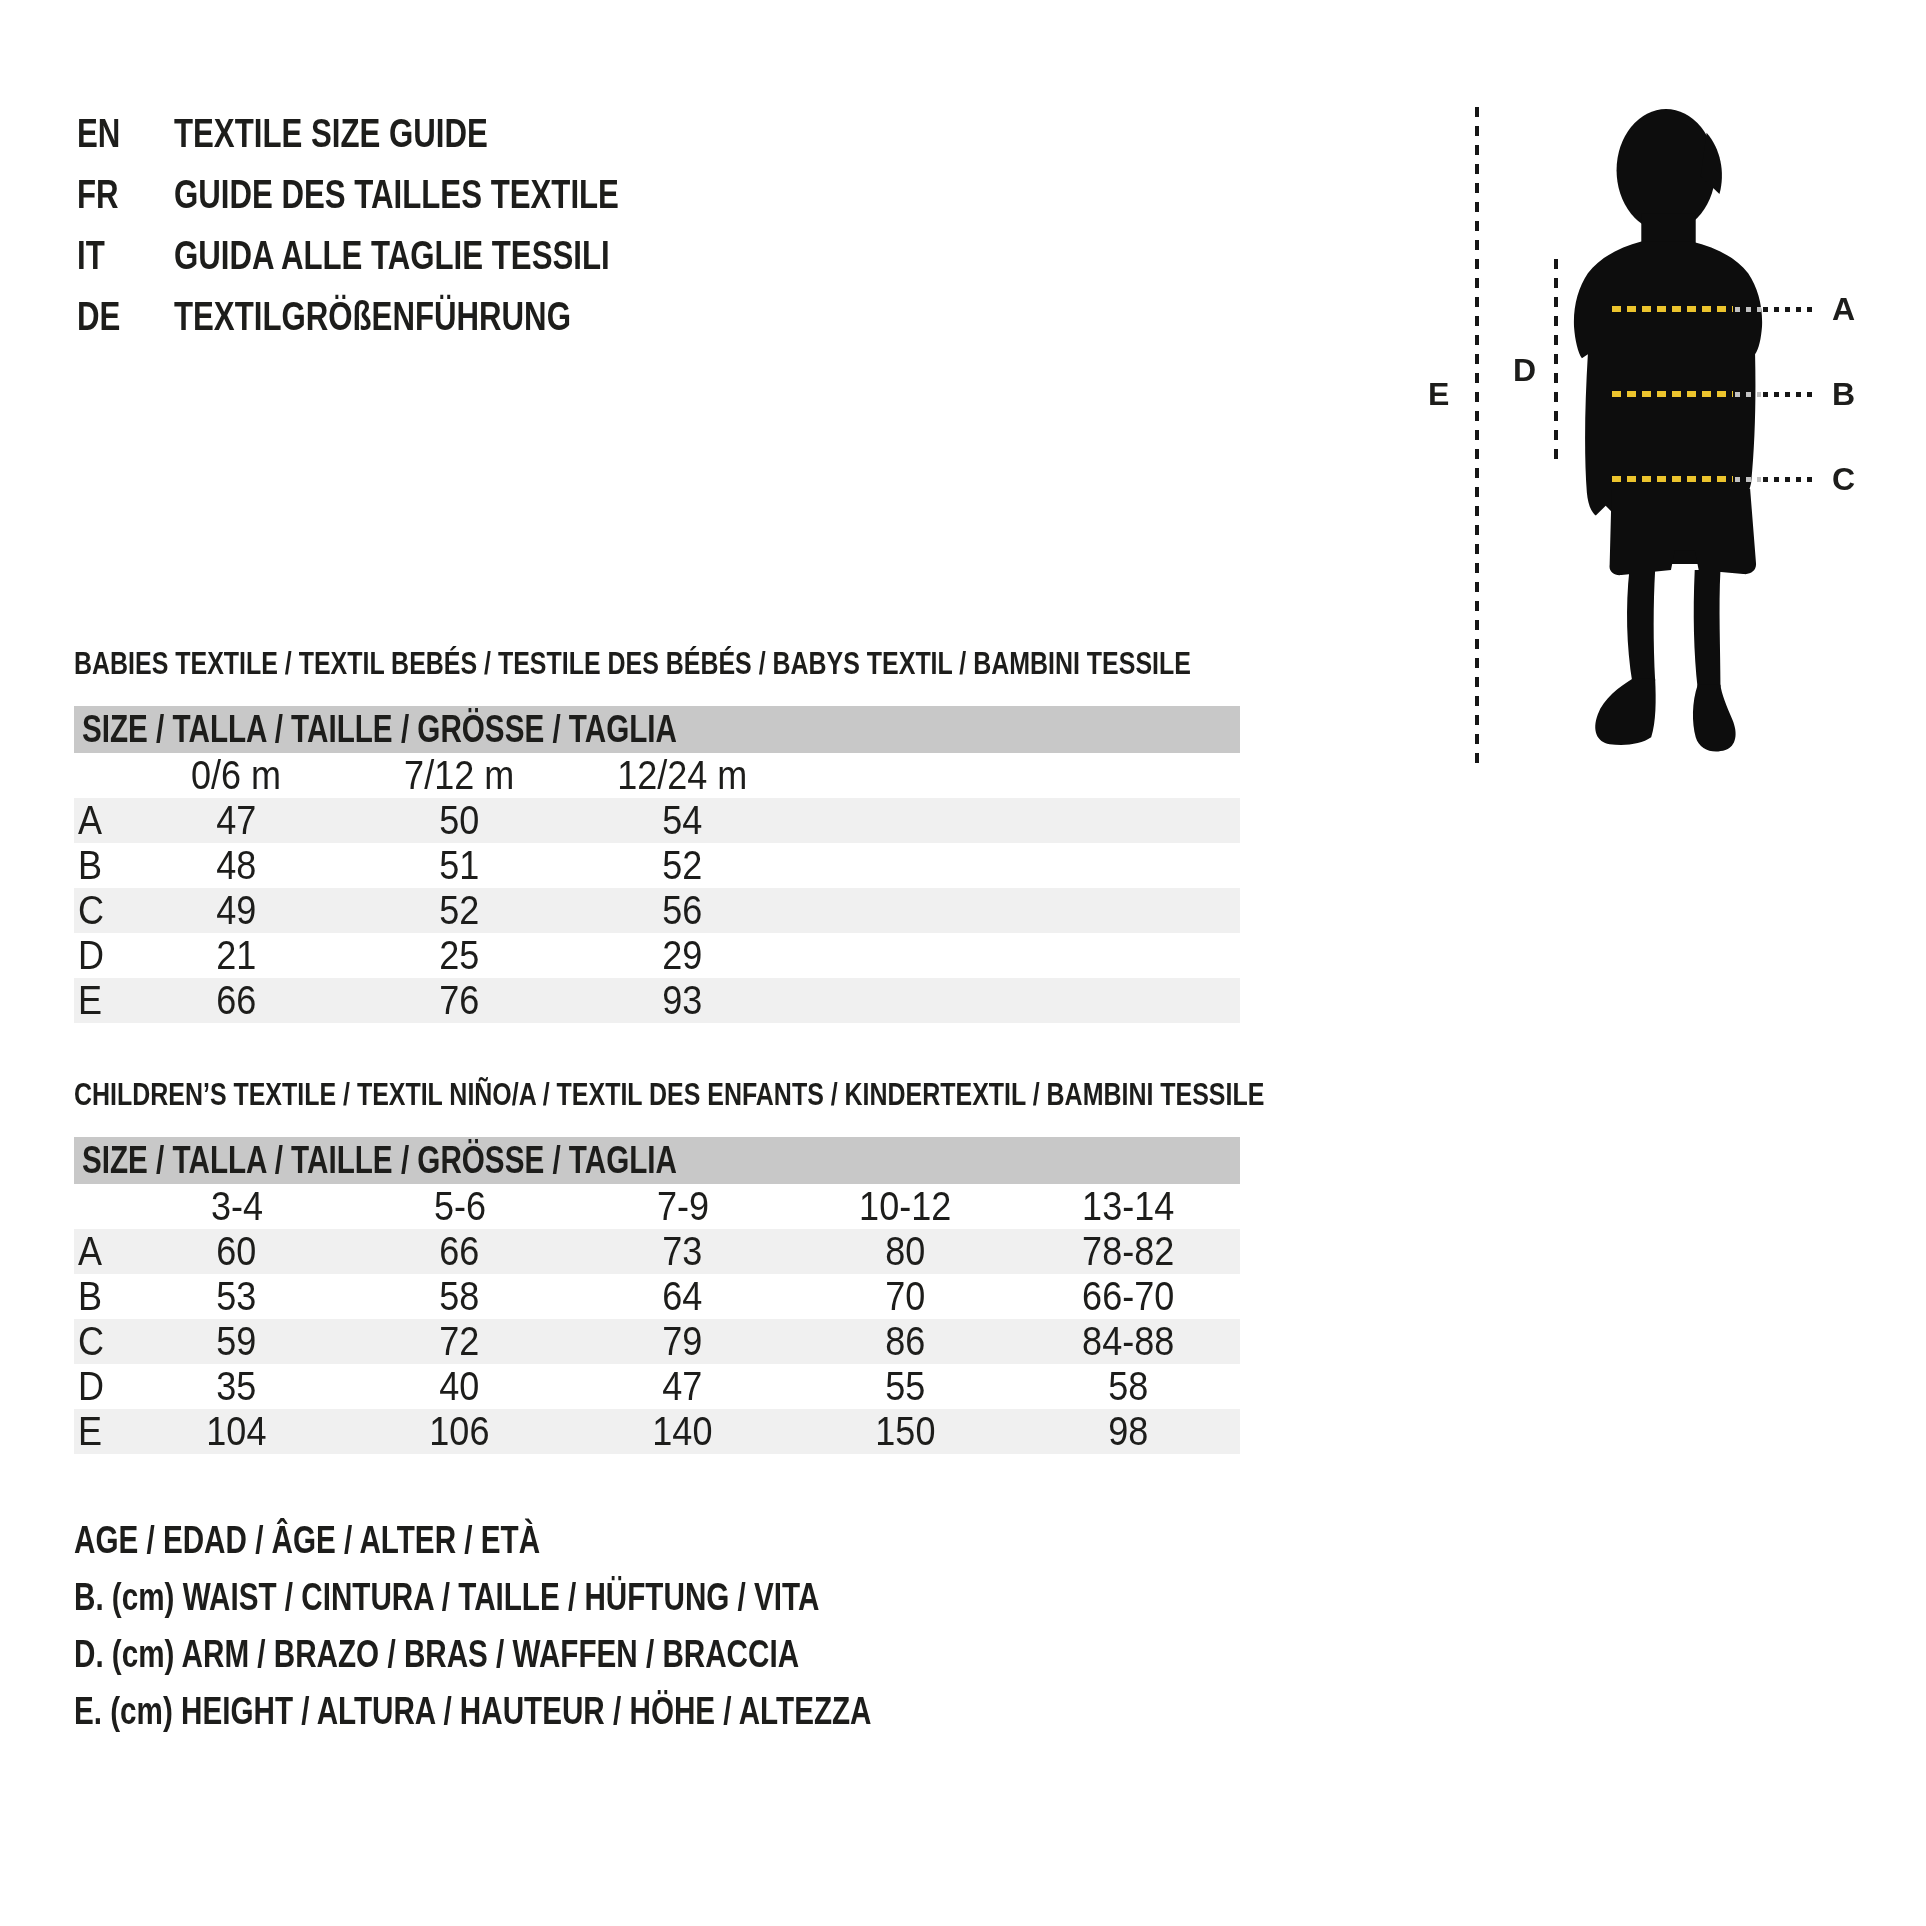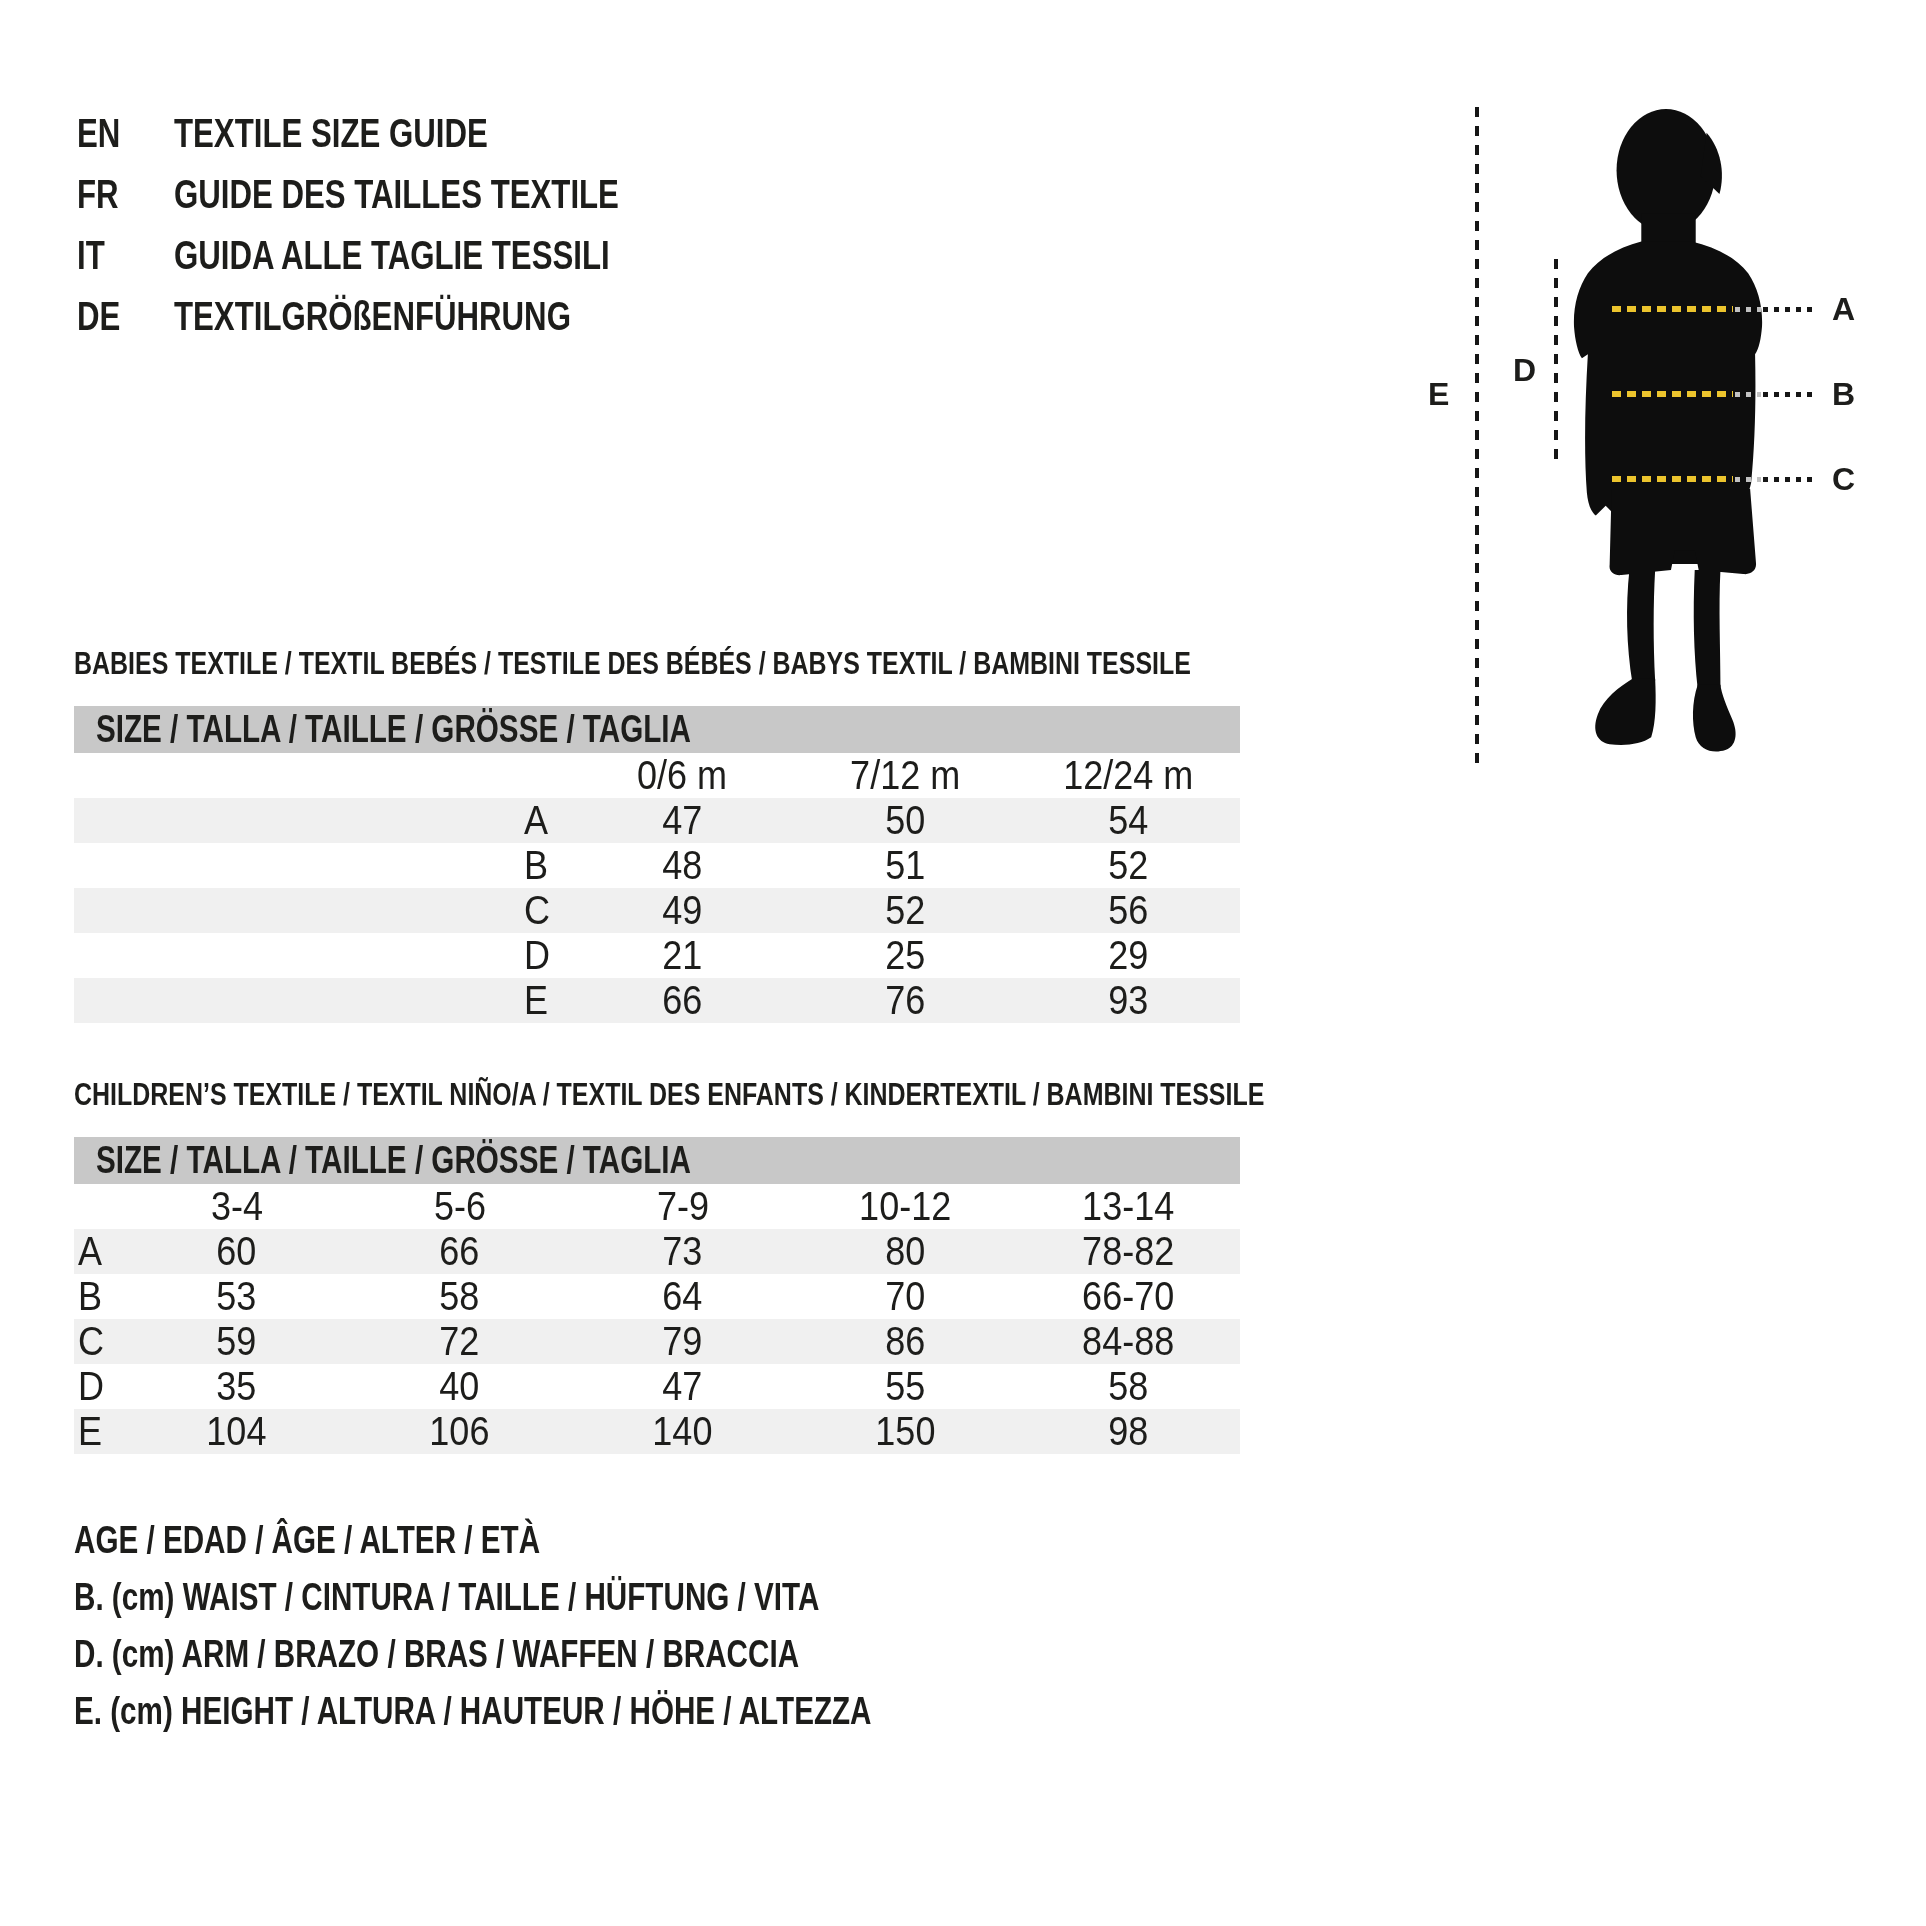--- a/index.html
+++ b/index.html
@@ -15,23 +15,23 @@
   
   .languages { position:absolute; left:77px; top:103px; }
   .lang-row { display:flex; height:61px; align-items:center; font-size:40px; font-weight:bold; letter-spacing:0; }
   .lang-code { width:97px; flex:0 0 97px; }
 
   
   .heading { position:absolute; left:74px; font-size:32px; font-weight:bold; line-height:46px; white-space:nowrap; }
 
   
   .sg-table { position:absolute; left:74px; width:1166px; }
-  .sizebar { height:47px; background:var(--bar-gray,#c8c8c8); display:flex; align-items:center; padding-left:22px;
+  .sizebar { height:47px; background:var(--bar-gray,#c8c8c8); display:flex; align-items:center; padding-left:8px;
              font-size:38px; font-weight:bold; }
-  .trow { display:flex; height:45px; align-items:center; font-size:40px;justify-content:flex-end; }
+  .trow { display:flex; height:45px; align-items:center; font-size:40px; }
   .trow.head { font-weight:normal; }
   .trow.stripe { background:var(--stripe-gray,#f0f0f0); }
   .cell { width:223px; flex:0 0 223px; text-align:center; }
   .cell.lab { width:51px; flex:0 0 51px; text-align:left; padding-left:4px; }
 
   
   .legend { position:absolute; left:74px; top:1512px; }
   .legend-line { height:57px; display:flex; align-items:center; font-size:38px; font-weight:bold; }
 
   

